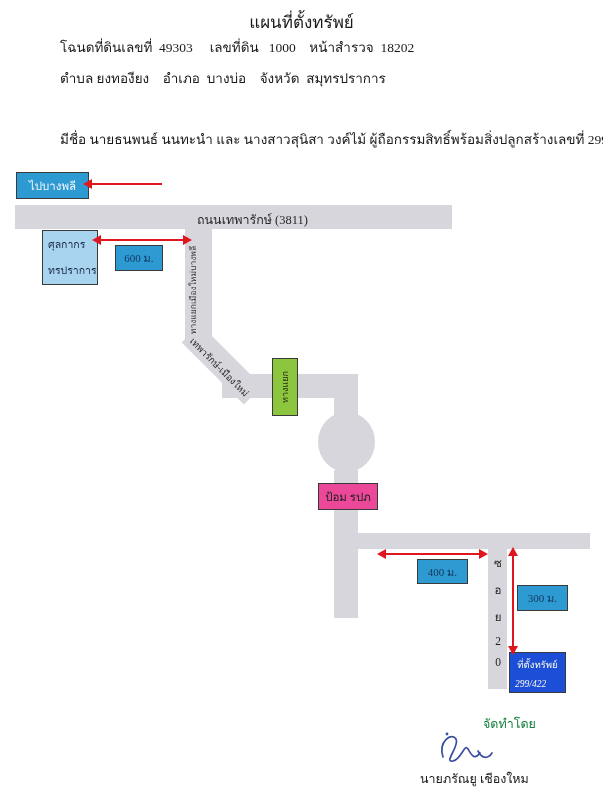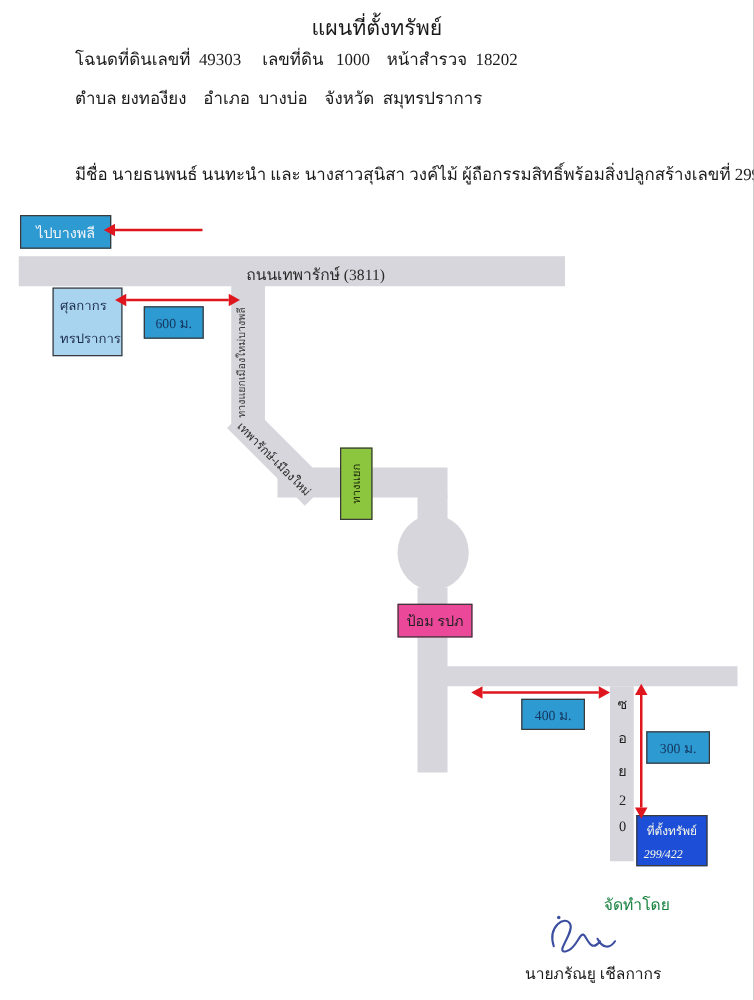--- a/index.html
+++ b/index.html
@@ -162,15 +162,15 @@
   <div class="arrow-h head-left head-right arr-300"></div>
   <div class="arrow-v head-top head-bottom arr-200"></div>
 
   <div class="prepared-by">จัดทำโดย</div>
   <div class="signature">
     <svg width="62" height="40" viewBox="0 0 62 40">
       <path d="M10 28 C5 12, 19 3, 23 10 C27 17, 10 34, 20 32 C29 30, 31 14, 35 20 C38 25, 41 32, 47 24 M45 22 C49 30, 55 30, 59 24" fill="none" stroke="#3b4ea0" stroke-width="1.7" stroke-linecap="round"></path>
       <circle cx="14" cy="5" r="1.4" fill="#3b4ea0"></circle>
     </svg>
   </div>
-  <div class="preparer-name">นายภรัณยู เชีลกากร</div>
+  <div class="preparer-name">นายภรัณยู เชีองใหม</div>
 
 </div>
 
 </body></html>

